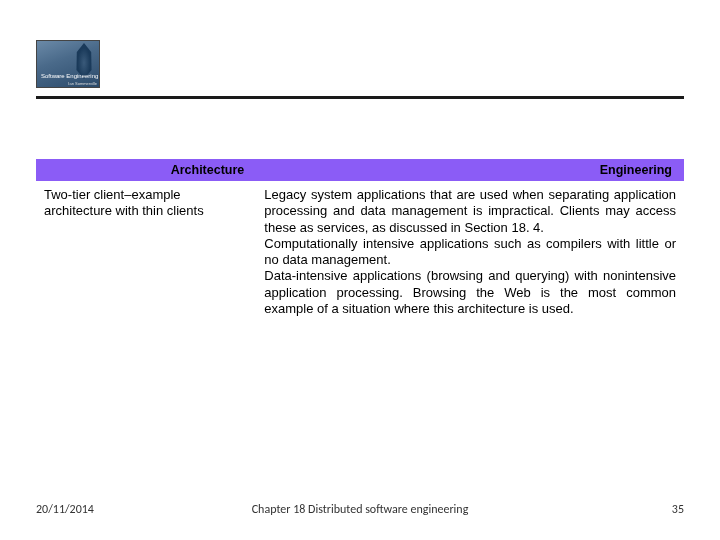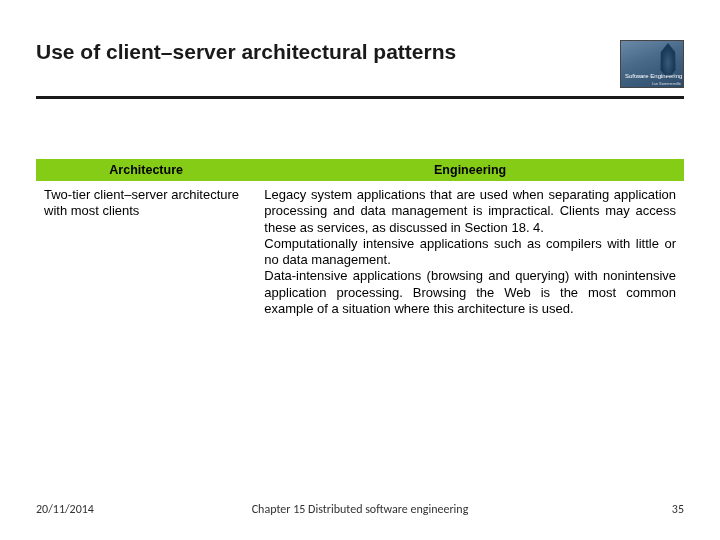--- a/index.html
+++ b/index.html
@@ -67,25 +67,25 @@
     background: #1a1a1a;
     width: 100%;
     margin-bottom: 60px;
   }
   table {
     width: 100%;
     border-collapse: collapse;
     font-size: 13px;
   }
   thead th {
-    background: #84cc16;
+    background: #8b5cf6;
     color: #000;
-    text-align: center;
+    text-align: right;
     font-weight: bold;
-    padding: 4px 25px;
+    padding: 4px 12px;
     font-size: 12.5px;
   }
   tbody td {
     vertical-align: top;
     padding: 6px 8px;
     color: #000;
     line-height: 1.25;
   }
   td.col-arch {
     width: 34%;
@@ -115,41 +115,40 @@
   }
   .footer .right {
     margin-left: auto;
   }
 </style>
 </head>
 <body>
 
 <div class="slide">
   <div class="title-row">
-    <div class="title">Use of client–server architectural patterns</div>
     <div class="logo">
       <div class="logo-text">Software Engineering</div>
       <div class="logo-sub">Ian Sommerville</div>
     </div>
   </div>
   <div class="divider"></div>
 
   <table>
     <thead>
       <tr>
         <th>Architecture</th>
         <th>Engineering</th>
       </tr>
     </thead>
     <tbody>
       <tr>
-        <td class="col-arch">Two-tier client–server architecture with most clients</td>
+        <td class="col-arch">Two-tier client–example architecture with thin clients</td>
         <td class="col-app">Legacy system applications that are used when separating application processing and data management is impractical. Clients may access these as services, as discussed in Section 18. 4.<br>Computationally intensive applications such as compilers with little or no data management.<br>Data-intensive applications (browsing and querying) with nonintensive application processing. Browsing the Web is the most common example of a situation where this architecture is used.</td>
       </tr>
     </tbody>
   </table>
 
   <div class="footer">
     <span>20/11/2014</span>
-    <span class="center">Chapter 15 Distributed software engineering</span>
+    <span class="center">Chapter 18 Distributed software engineering</span>
     <span class="right">35</span>
   </div>
 </div>
 
 </body></html>

